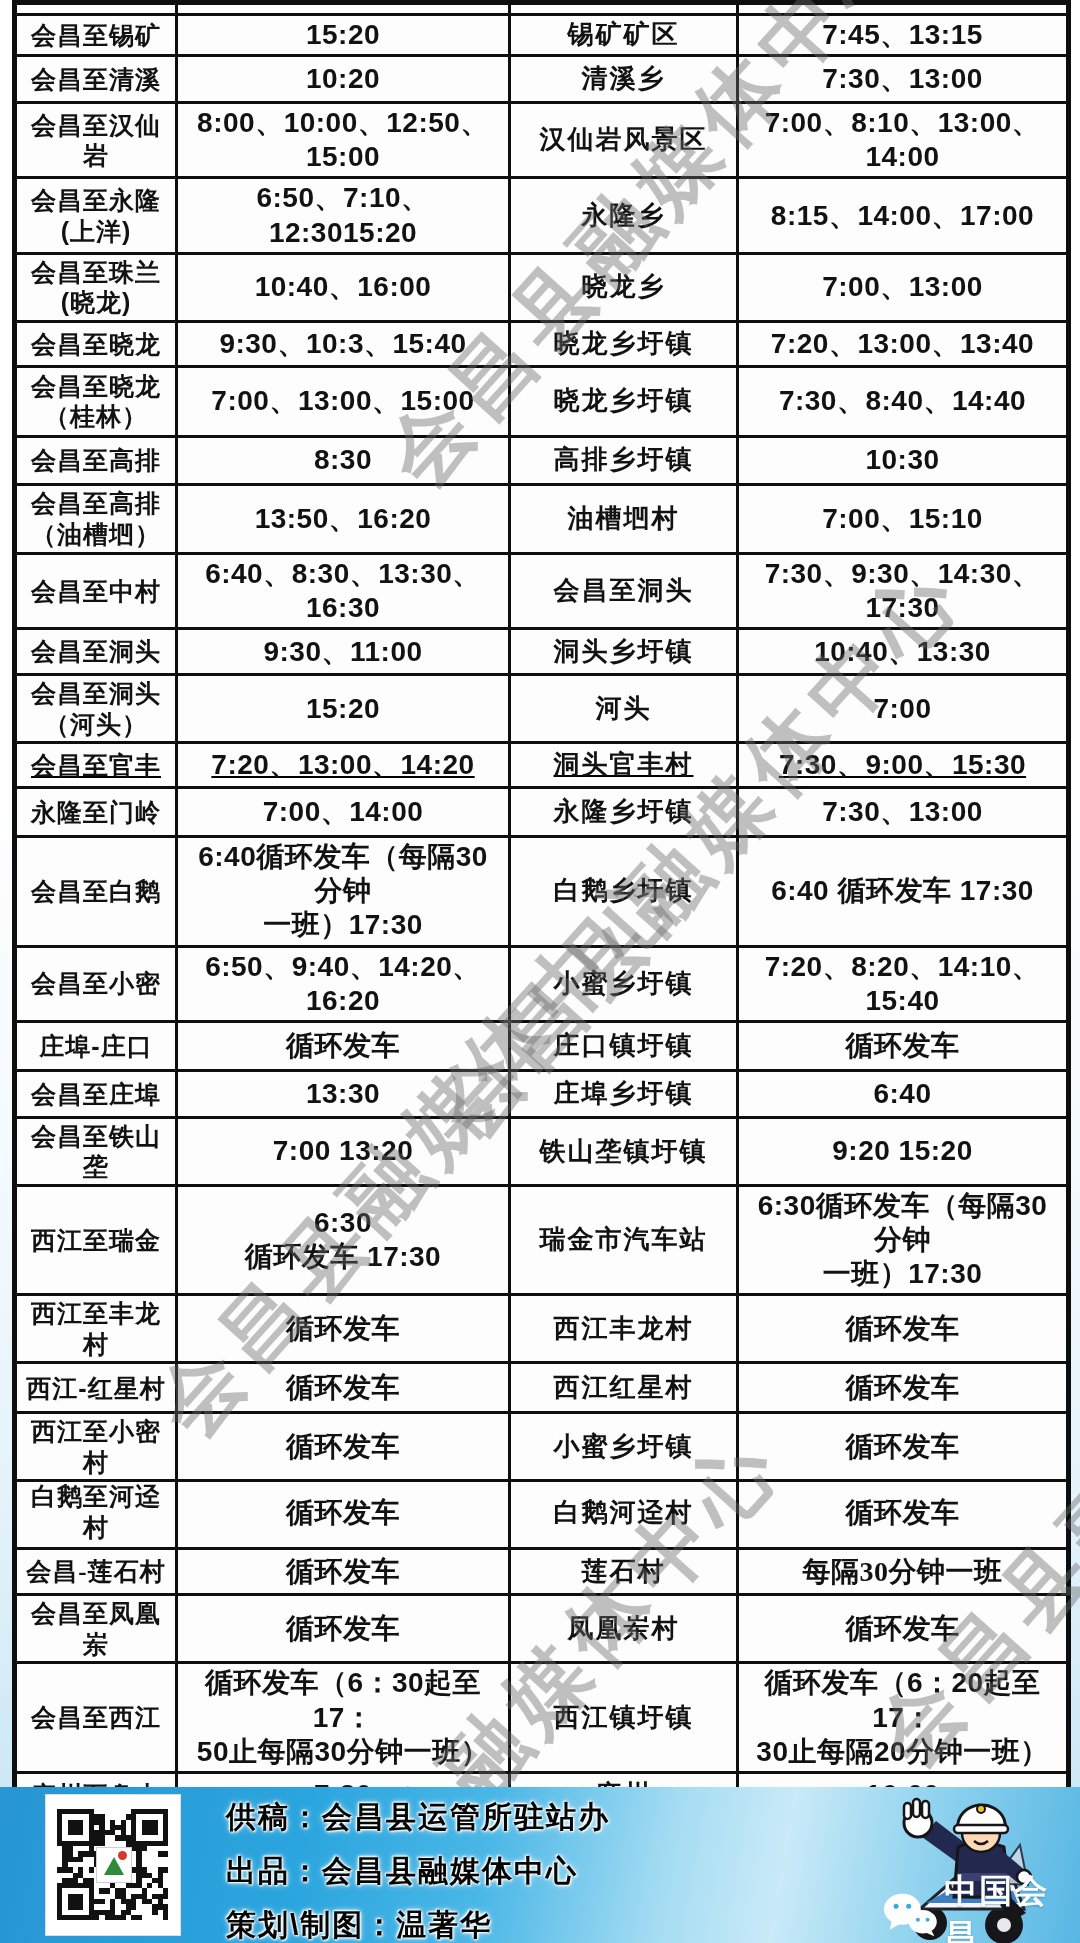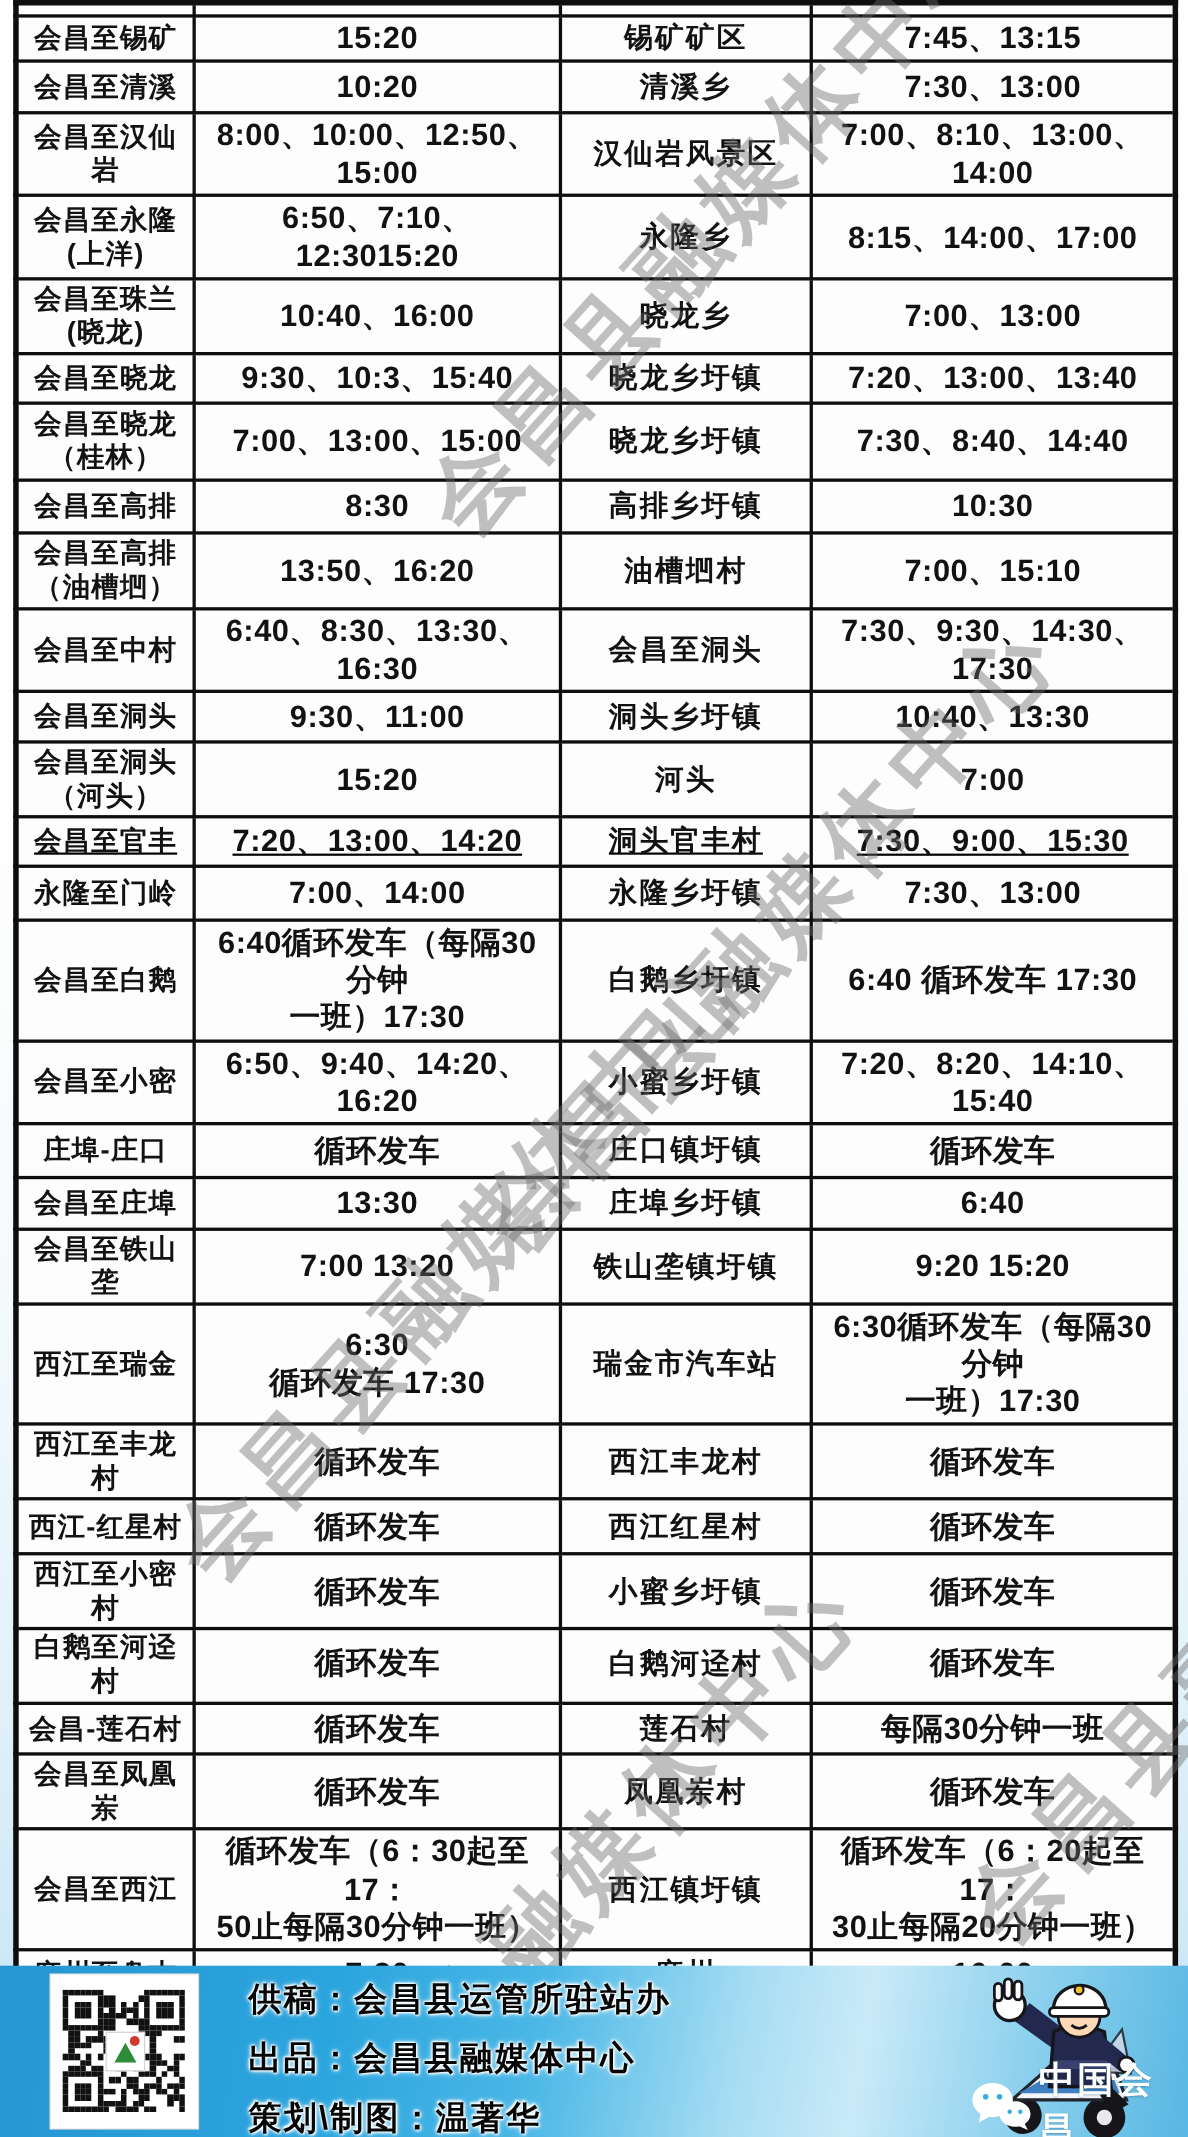--- a/index.html
+++ b/index.html
@@ -221,21 +221,21 @@
           <td class="dep">循环发车</td>
           <td class="station">小蜜乡圩镇</td>
           <td class="ret">循环发车</td>
         </tr>
         <tr style="height: 46px; font-family: Liberation Mono, monospace;">
           <td class="route">白鹅至河迳村</td>
           <td class="dep">循环发车</td>
           <td class="station">白鹅河迳村</td>
           <td class="ret">循环发车</td>
         </tr>
-        <tr style="height: 46px;">
+        <tr style="height: 46px; font-family: Liberation Serif, serif;">
           <td class="route">会昌-莲石村</td>
           <td class="dep">循环发车</td>
           <td class="station">莲石村</td>
           <td class="ret">每隔30分钟一班</td>
         </tr>
         <tr style="height: 45px;">
           <td class="route">会昌至凤凰岽</td>
           <td class="dep">循环发车</td>
           <td class="station">凤凰岽村</td>
           <td class="ret">循环发车</td>

